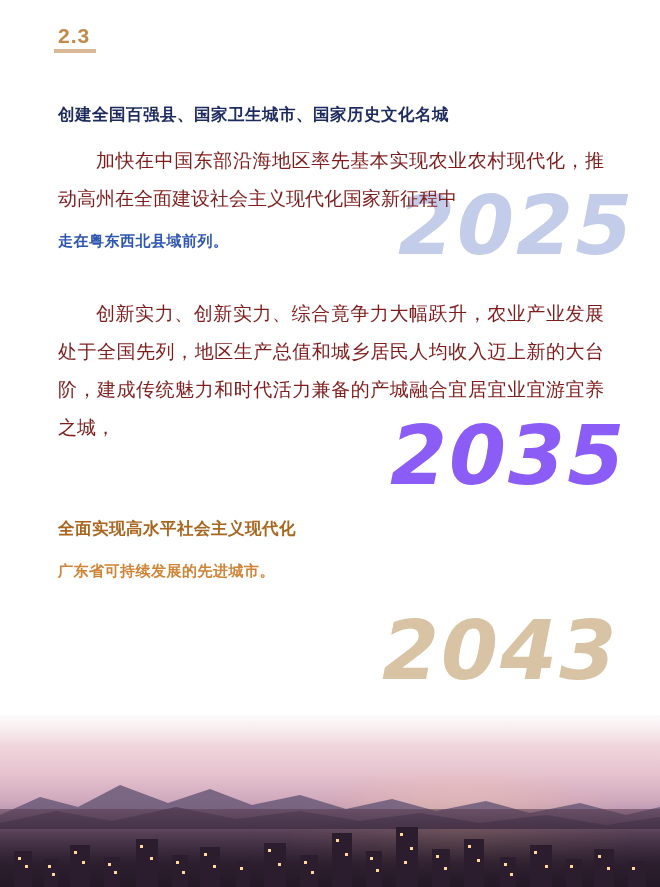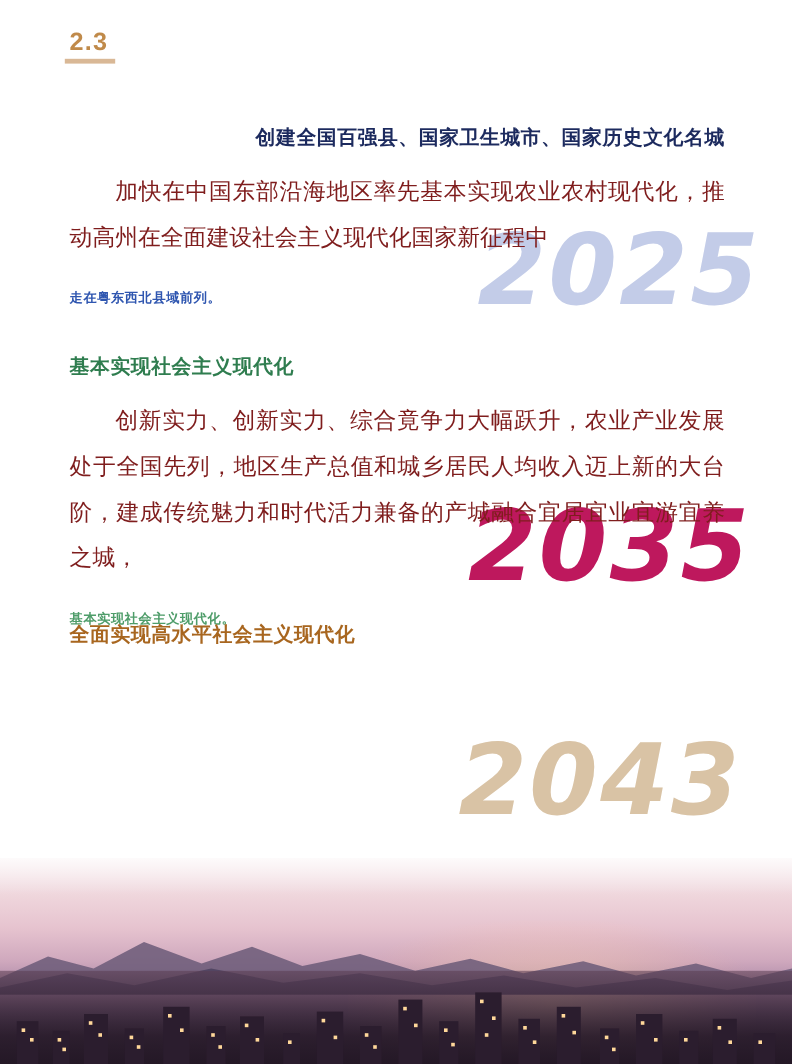--- a/index.html
+++ b/index.html
@@ -61,59 +61,59 @@
     margin-bottom: 16px;
   }
   .block-body {
     font-size: 19px;
     line-height: 2.0;
     color: #7f1d1d;
     text-align: justify;
     text-indent: 2em;
   }
   .block-highlight {
-    font-size: 11px;
+    font-size: 15px;
     font-weight: bold;
     line-height: 2.0;
     letter-spacing: 0.5px;
-    margin-top: 20px;
+    margin-top: 8px;
   }
 
   
   .year {
     position: absolute;
     font-family: "DejaVu Sans", sans-serif;
     font-size: 82px;
     font-weight: bold;
     font-style: italic;
     letter-spacing: 2px;
     line-height: 1;
     pointer-events: none;
     user-select: none;
   }
 
   
   #block-2025 { top: 104px; }
-  #block-2025 .block-title { color: #1c2a5e; text-align: right; }
+  #block-2025 .block-title { color: #1c2a5e; }
   #block-2025 .block-highlight { color: #2f56b0; }
   #year-2025 {
     top: 185px;
     left: 398px;
     color: #c3cce8;
     text-align: center;
   }
 
   
   #block-2035 { top: 295px; }
   #block-2035 .block-title { color: #2f7d4f; }
   #block-2035 .block-highlight { color: #4f9d6a; }
   #year-2035 {
     top: 415px;
     left: 390px;
-    color: #be185d;
+    color: #8b5cf6;
   }
 
   
   #block-2050 { top: 518px; font-family: Liberation Serif, serif; }
   #block-2050 .block-title { color: #a8661f; }
   #block-2050 .block-highlight { color: #d08436; }
   #year-2050 {
     top: 610px;
     left: 382px;
     color: #d9c3a5;
@@ -185,28 +185,27 @@
 
 <div class="year" id="year-2025">2025</div>
 <div class="block" id="block-2025">
   <div class="block-title">创建全国百强县、国家卫生城市、国家历史文化名城</div>
   <div class="block-body">加快在中国东部沿海地区率先基本实现农业农村现代化，推动高州在全面建设社会主义现代化国家新征程中</div>
   <div class="block-highlight">走在粤东西北县域前列。</div>
 </div>
 
 <div class="year" id="year-2035">2035</div>
 <div class="block" id="block-2035">
-  <div class="block-title">基本实现社会主义现代化</div>
   <div class="block-body">创新实力、创新实力、综合竟争力大幅跃升，农业产业发展处于全国先列，地区生产总值和城乡居民人均收入迈上新的大台阶，建成传统魅力和时代活力兼备的产城融合宜居宜业宜游宜养之城，</div>
-  <div class="block-highlight">基本实现社会主义现代化。</div>
 </div>
 
 <div class="year" id="year-2050">2043</div>
 <div class="block" id="block-2050">
   <div class="block-title">全面实现高水平社会主义现代化</div>
+  <div class="block-highlight">广东省可持续发展的先进城市。</div>
 </div>
 
 <div class="photo">
   <div class="photo-sky"></div>
   <div class="photo-glow"></div>
   <svg class="mountain" viewBox="0 0 660 70" preserveAspectRatio="none">
     <path d="M0,56 L40,38 L78,48 L120,26 L168,44 L210,30 L252,46 L300,36 L346,50 L392,40 L436,52 L486,42 L530,54 L580,44 L626,56 L660,48 L660,70 L0,70 Z" fill="#6b5a78" opacity="0.85"></path>
     <path d="M0,64 L56,52 L112,62 L176,48 L236,60 L300,52 L360,62 L420,54 L480,64 L546,56 L606,66 L660,58 L660,70 L0,70 Z" fill="#4e4260" opacity="0.9"></path>
   </svg>
   <div class="city"></div>

